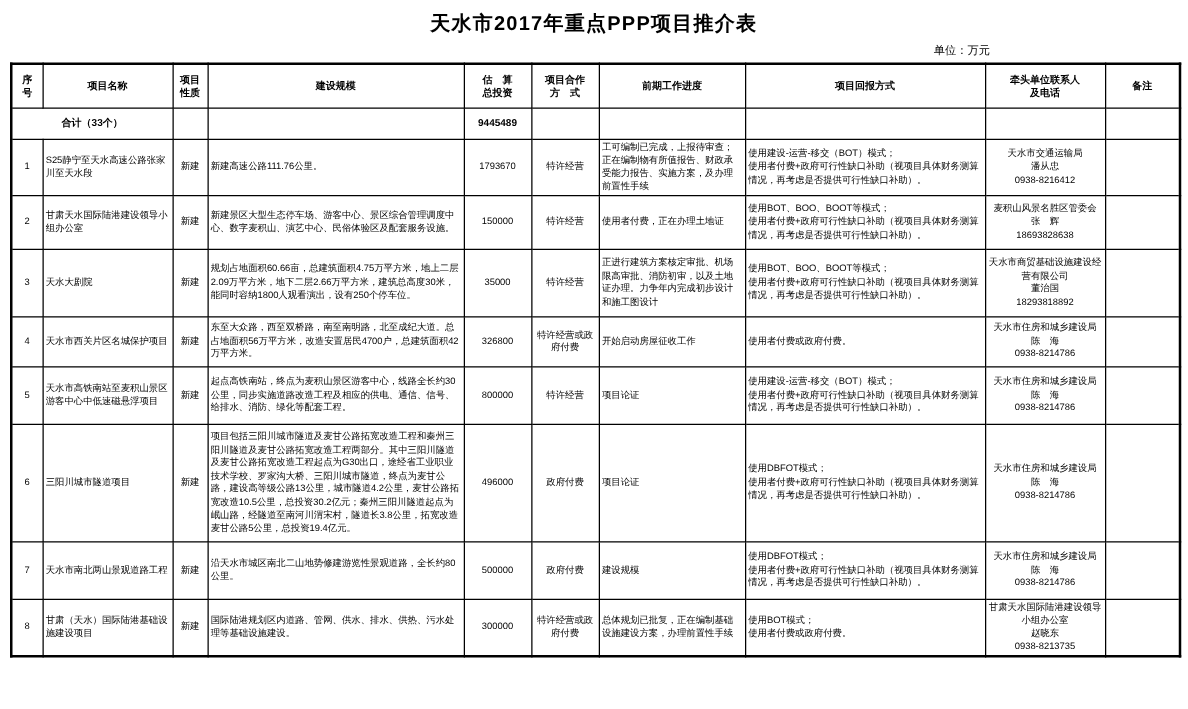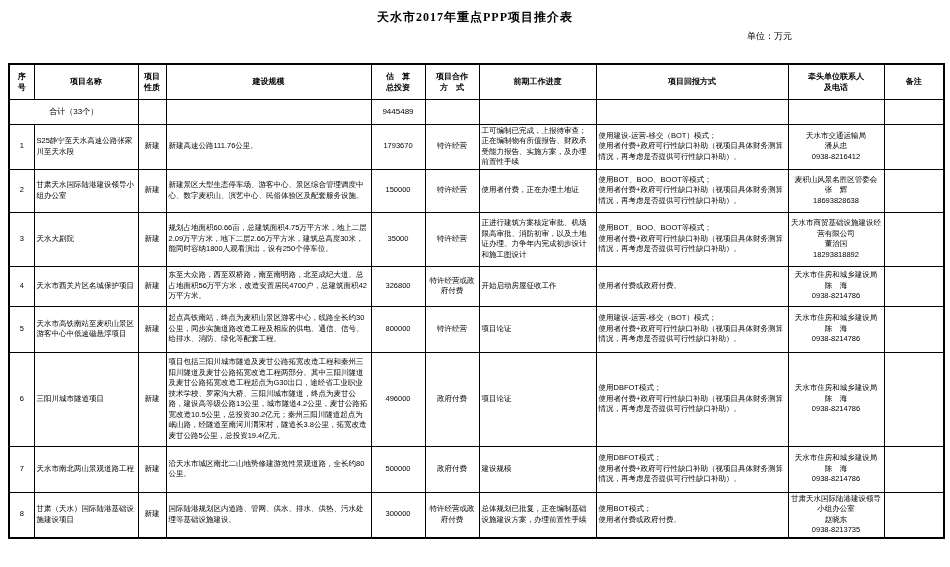--- a/index.html
+++ b/index.html
@@ -4,42 +4,42 @@
 <style>
   * { box-sizing: border-box; }
   html,body { margin:0; padding:0; }
   body {
     width: 950px; height: 567px;
     background: #ffffff; color: #000;
     font-family: "Liberation Sans", sans-serif;
   }
   .page { width: 950px; height: 567px; overflow: hidden; }
   .title {
-    font-size: 12px; font-weight: bold; text-align: center;
-    margin: 9px 0 4px 0; letter-spacing: 1px; font-family: Liberation Serif, serif;
+    font-size: 16px; font-weight: bold; text-align: center;
+    margin: 9px 0 4px 0; letter-spacing: 1px;
   }
   .unit {
     font-size: 9px; text-align: right;
-    padding-right: 158px; margin-bottom: 20px;
+    padding-right: 158px; margin-bottom: 3px;
   }
   table.ppp-table {
     border-collapse: collapse; table-layout: fixed;
     margin-left: 8px; width: 935px;
     border: 2px solid #000;
   }
   th, td {
     border: 1px solid #000;
     font-size: 7.5px; line-height: 1.4;
     padding: 1px 2px; vertical-align: middle;
     white-space: pre-line; word-break: break-all; overflow: hidden;
   }
   th { font-size: 8px; font-weight: bold; text-align: center; padding: 2px 1px; }
   td.c { text-align: center; }
   td.l { text-align: left; }
-  tr.summary-row td { font-weight: normal; font-size: 8px; }
+  tr.summary-row td { font-weight: bold; font-size: 8px; }
 </style>
 </head>
 <body>
 
 <div class="page">
   <h1 class="title">天水市2017年重点PPP项目推介表</h1>
   <div class="unit">单位：万元</div>
   <table class="ppp-table">
     <colgroup>
         <col style="width: 25px;">

